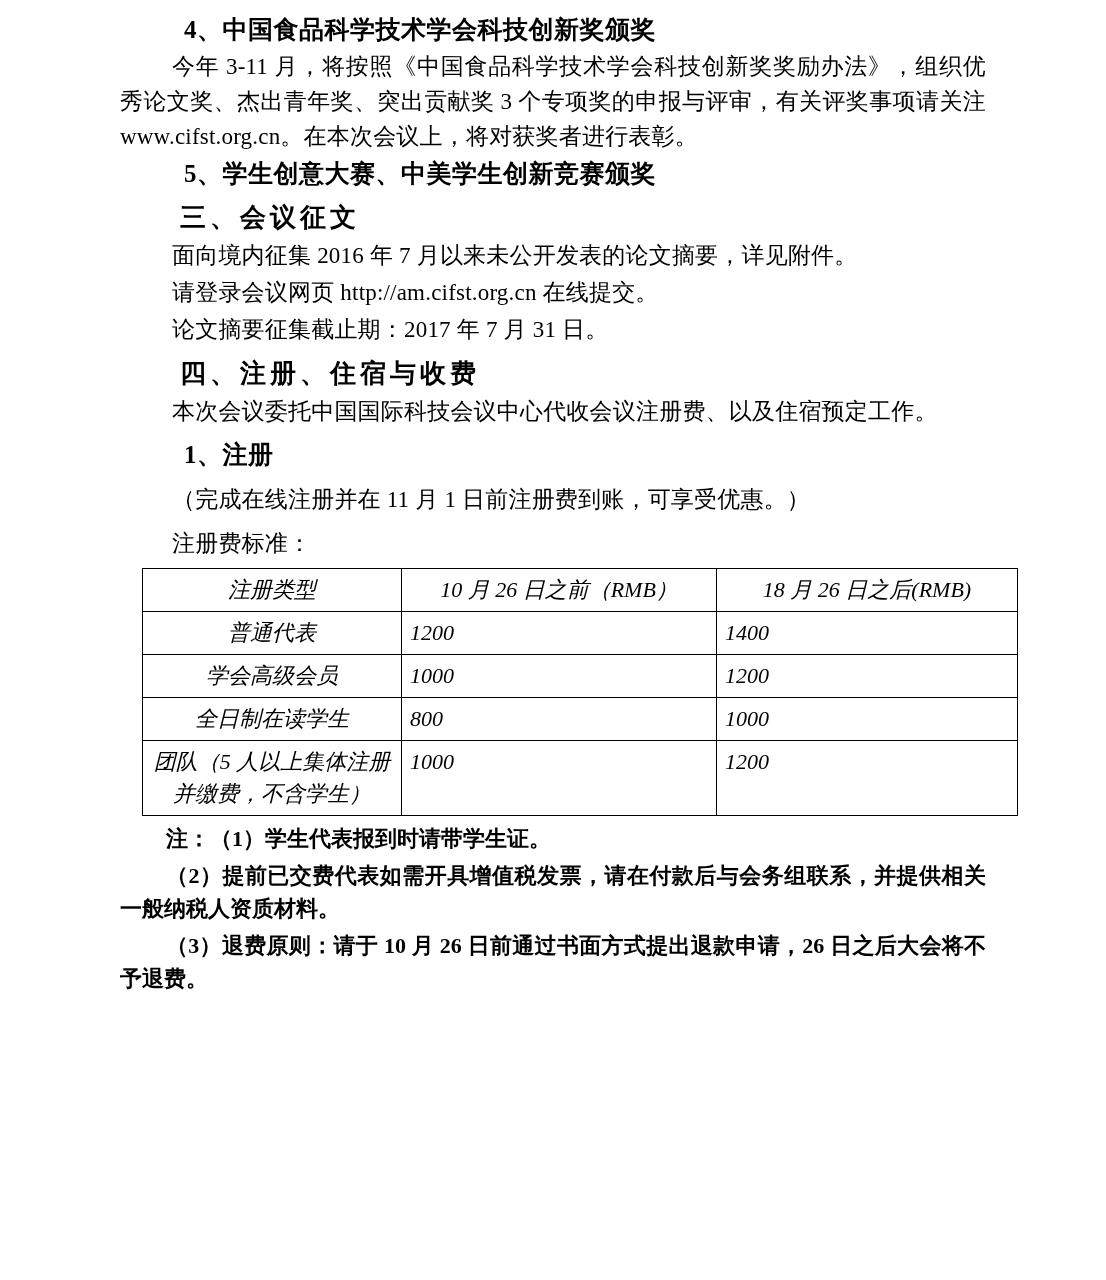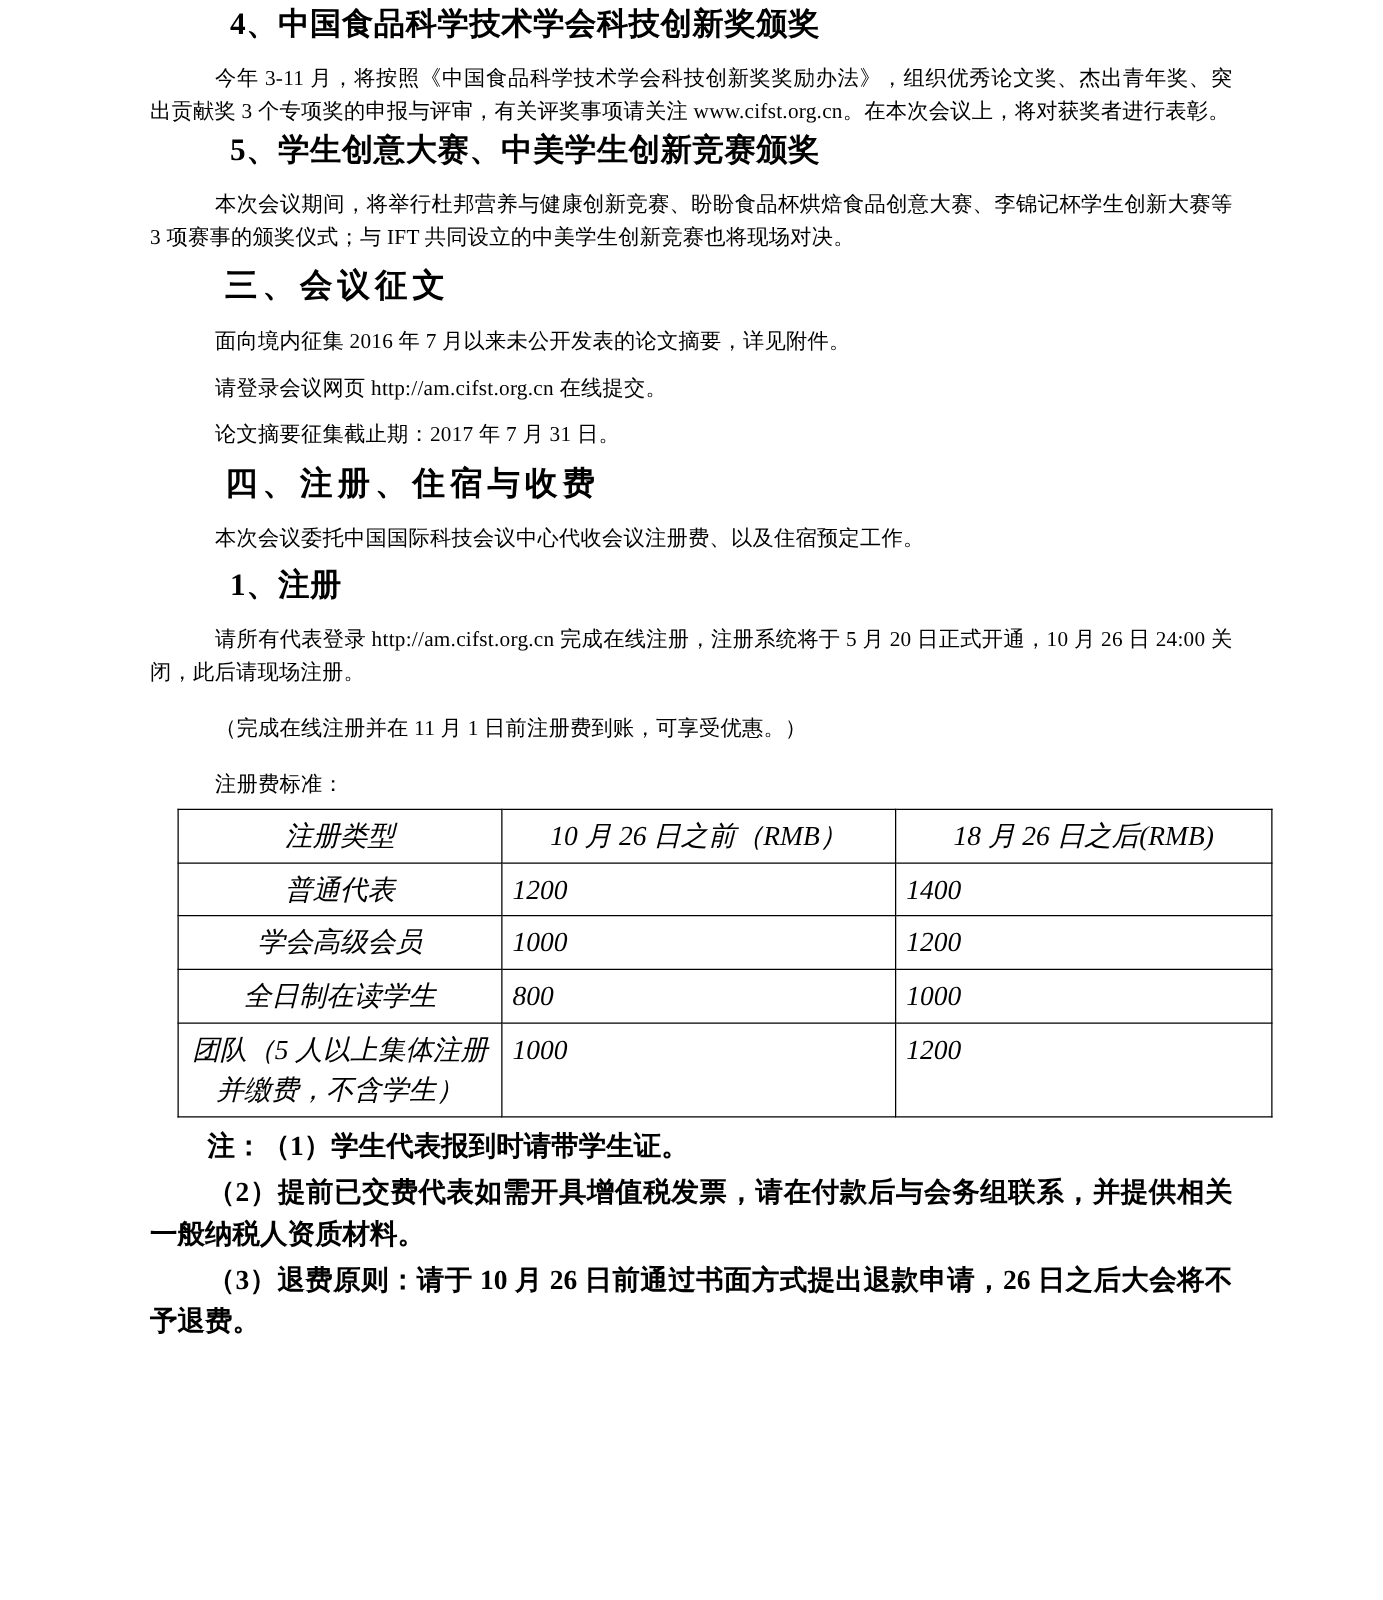--- a/index.html
+++ b/index.html
@@ -17,43 +17,43 @@
   .page {
     position: relative;
     width: 1106px;
     height: 1280px;
     padding: 0;
     box-sizing: border-box;
   }
   .content {
     position: absolute;
     left: 120px;
-    top: 2px;
+    top: 12px;
     width: 866px;
   }
   .heading {
     font-size: 25px;
     font-weight: bold;
     line-height: 1.45;
     margin: 0 0 2px 0;
     text-indent: 64px;
     letter-spacing: 0.5px;
   }
   .heading-major {
     font-size: 26px;
     font-weight: bold;
     line-height: 1.5;
     margin: 6px 0 2px 0;
     text-indent: 60px;
     letter-spacing: 4px;
   }
   p.body {
-    font-size: 17px;
+    font-size: 23px;
     line-height: 1.52;
-    margin: 12px 0 1px 0;
+    margin: 2px 0 1px 0;
     text-indent: 52px;
     text-align: justify;
     text-justify: inter-ideograph;
     letter-spacing: 0.2px;
   }
   .spacer-sm { height: 6px; }
 
   table.fees {
     border-collapse: collapse;
     margin: 6px 0 0 22px;
@@ -95,34 +95,32 @@
 </head>
 <body>
 
 <div class="page">
   <div class="content">
 
     <h3 class="heading">4、中国食品科学技术学会科技创新奖颁奖</h3>
     <p class="body">今年 3-11 月，将按照《中国食品科学技术学会科技创新奖奖励办法》，组织优秀论文奖、杰出青年奖、突出贡献奖 3 个专项奖的申报与评审，有关评奖事项请关注 www.cifst.org.cn。在本次会议上，将对获奖者进行表彰。</p>
 
     <h3 class="heading">5、学生创意大赛、中美学生创新竞赛颁奖</h3>
-    <p class="body">本次会议期间，将举行杜邦营养与健康创新竞赛、盼盼食品杯烘焙食品创意大赛、李锦记杯学生创新大赛等 3 项赛事的颁奖仪式；与 IFT 共同设立的中美学生创新竞赛也将现场对决。</p>
 
     <h2 class="heading-major">三、会议征文</h2>
     <p class="body">面向境内征集 2016 年 7 月以来未公开发表的论文摘要，详见附件。</p>
     <p class="body">请登录会议网页 http://am.cifst.org.cn 在线提交。</p>
     <p class="body">论文摘要征集截止期：2017 年 7 月 31 日。</p>
 
     <h2 class="heading-major">四、注册、住宿与收费</h2>
     <p class="body">本次会议委托中国国际科技会议中心代收会议注册费、以及住宿预定工作。</p>
 
     <div class="spacer-sm"></div>
 
     <h3 class="heading">1、注册</h3>
-    <p class="body">请所有代表登录 http://am.cifst.org.cn 完成在线注册，注册系统将于 5 月 20 日正式开通，10 月 26 日 24:00 关闭，此后请现场注册。</p>
     <div class="spacer-sm"></div>
     <p class="body">（完成在线注册并在 11 月 1 日前注册费到账，可享受优惠。）</p>
     <div class="spacer-sm"></div>
     <p class="body">注册费标准：</p>
 
     <table class="fees">
       <thead>
         <tr>
           <td class="c0">注册类型</td>
           <td class="c1">10 月 26 日之前（RMB）</td>

